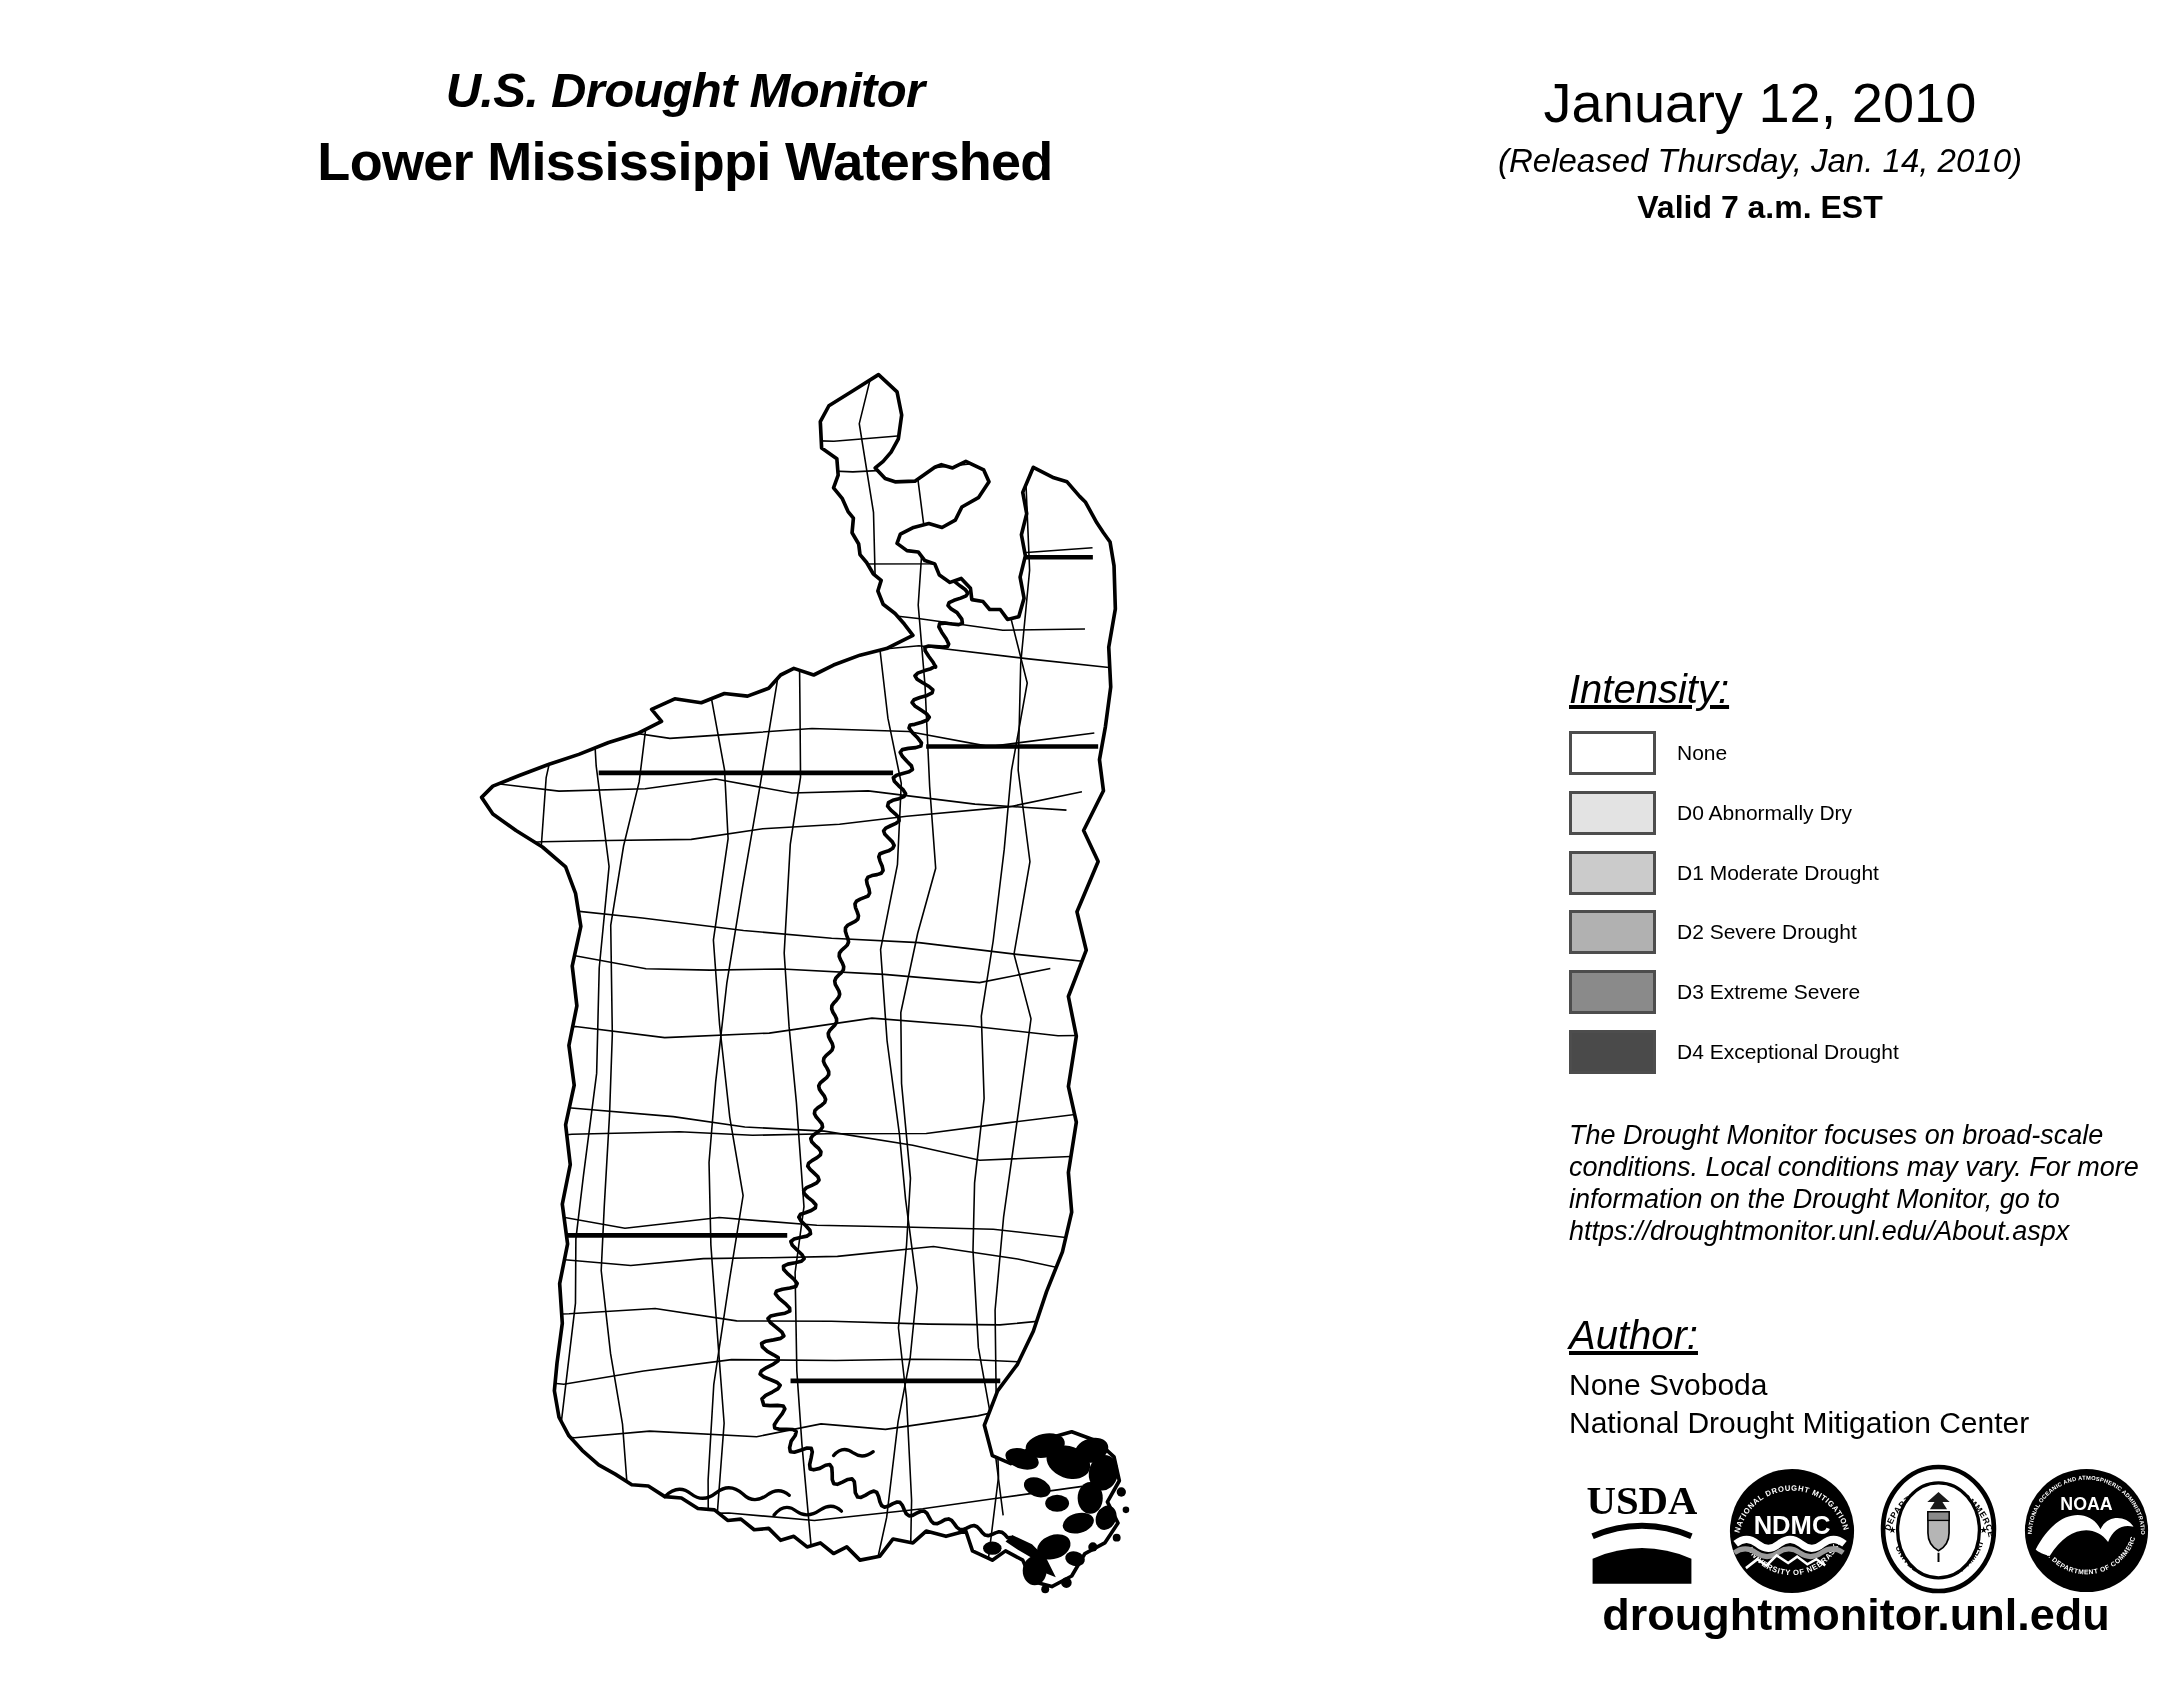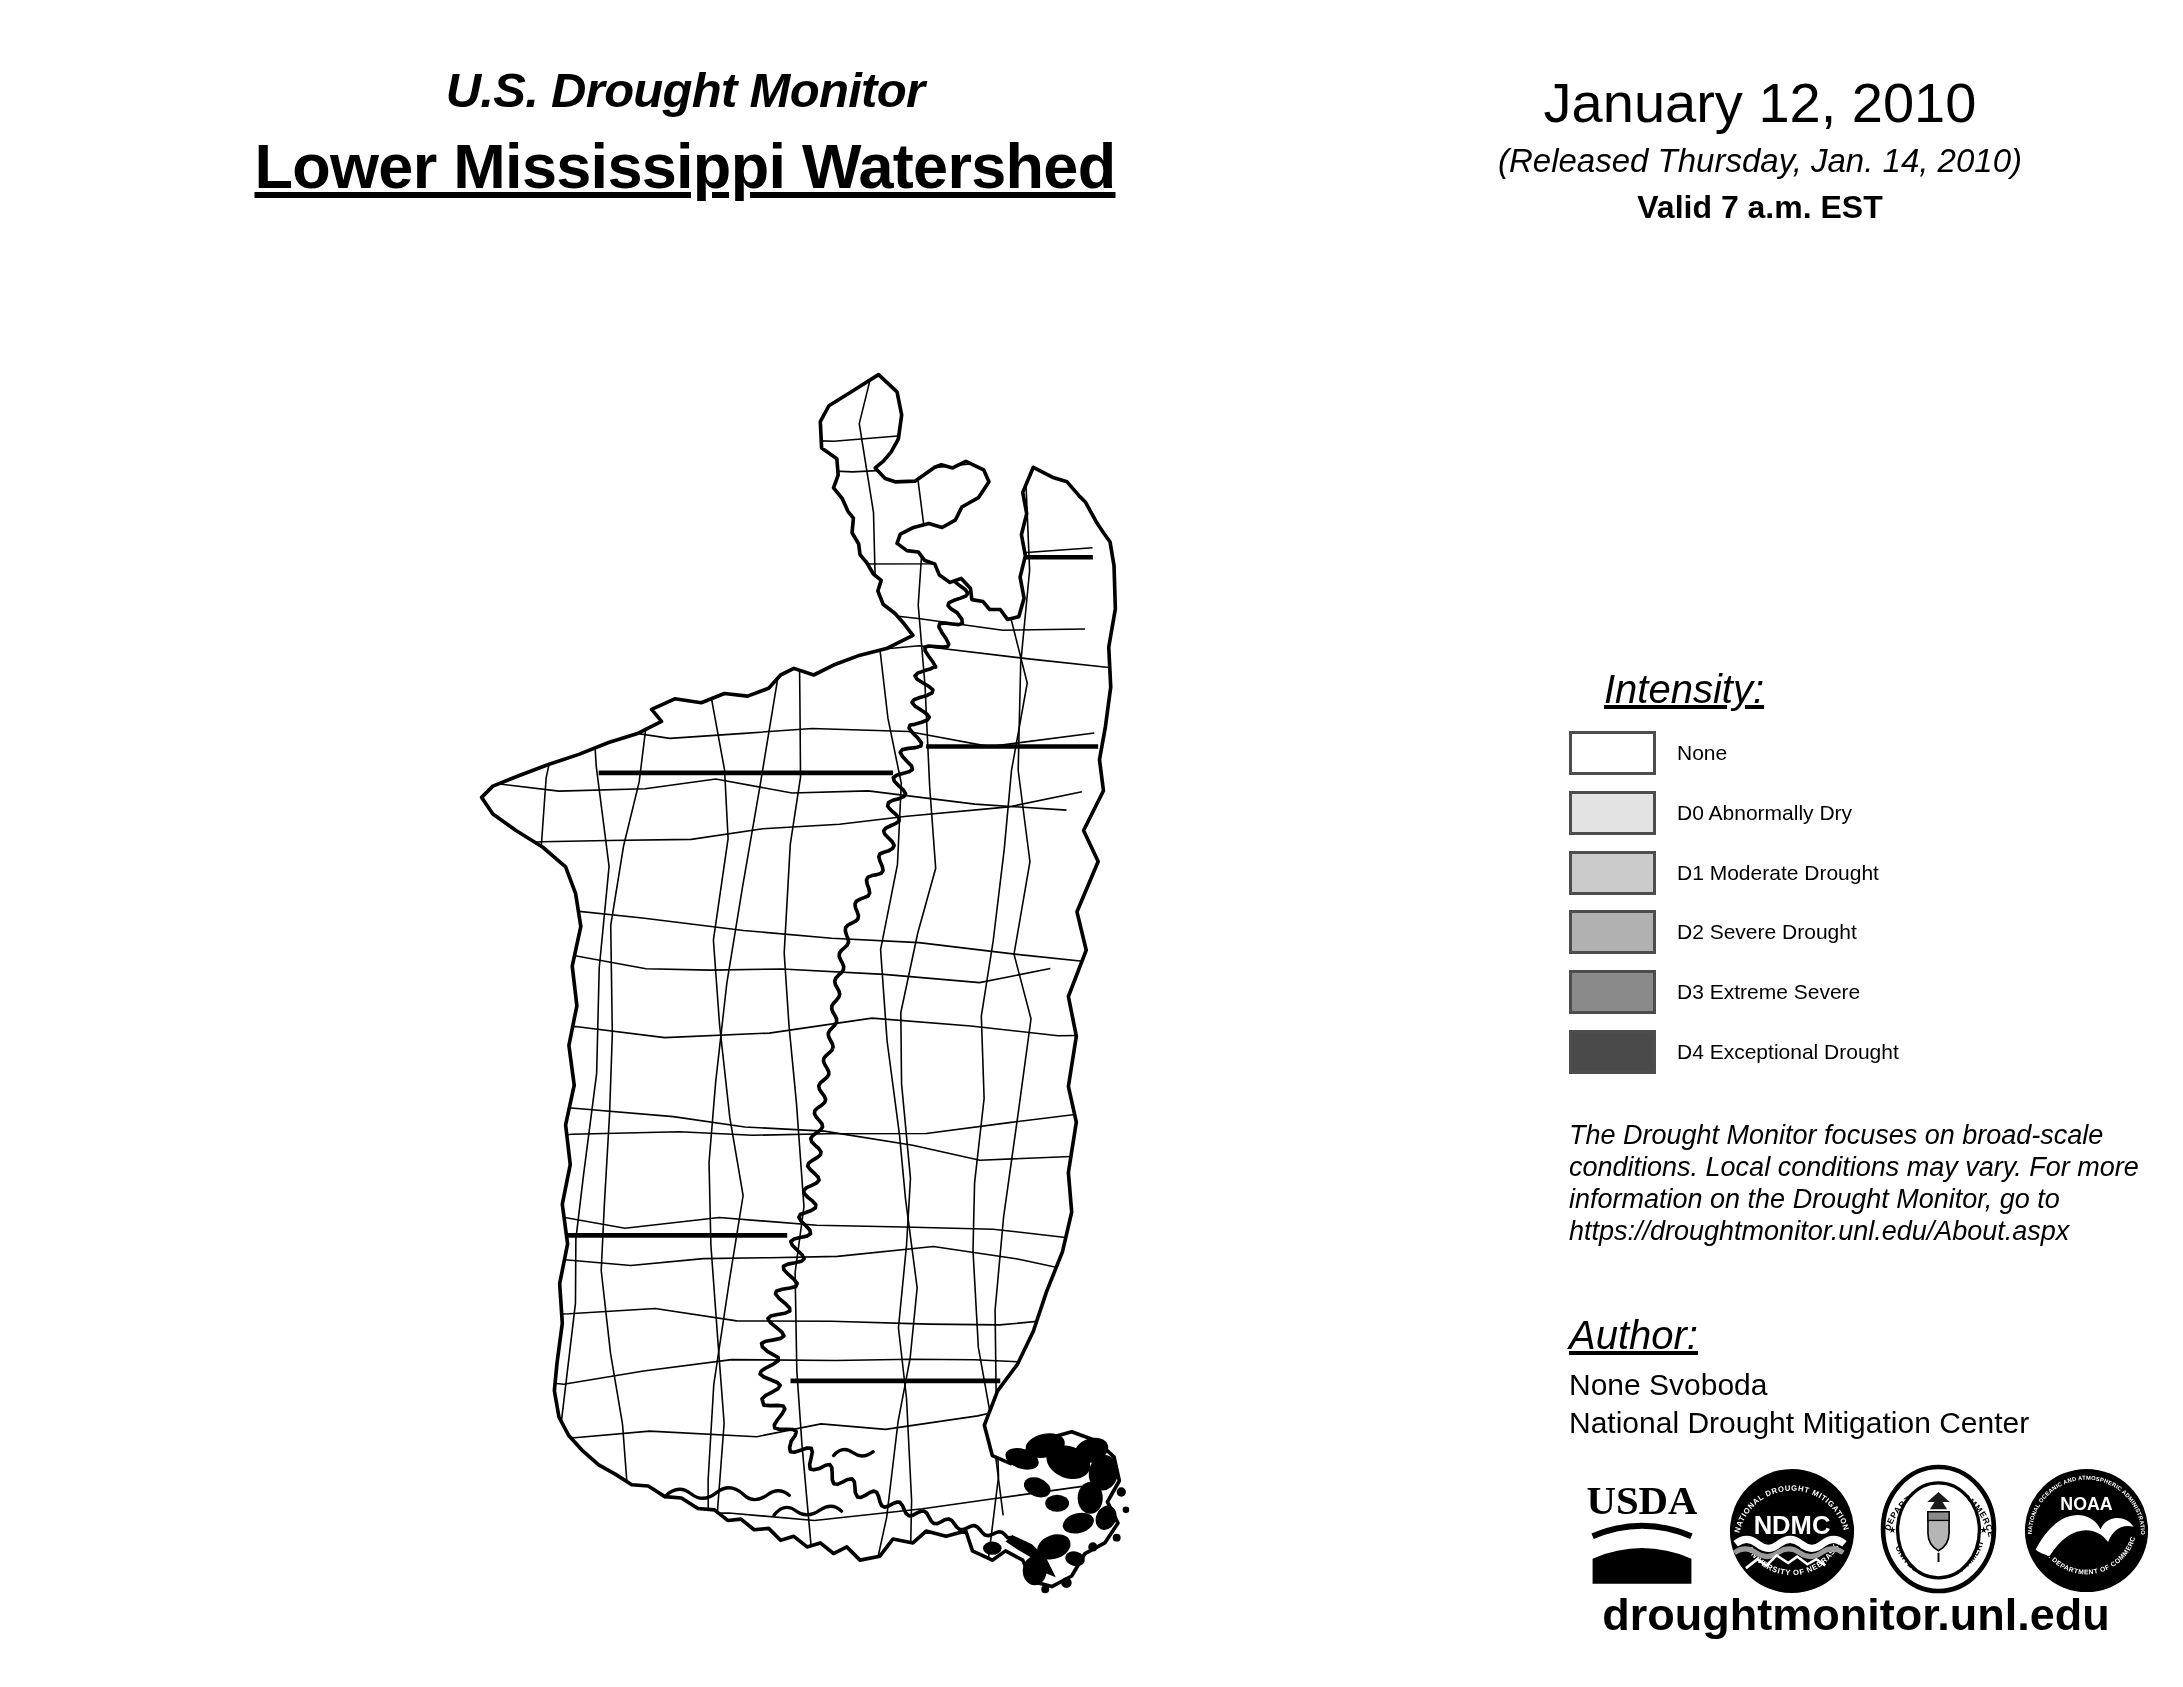--- a/index.html
+++ b/index.html
@@ -1,26 +1,26 @@
 <!DOCTYPE html>
 <html style="font-size:10.6px"><head>
 <meta charset="utf-8">
 <style>
   html,body{margin:0;padding:0;background:#fff;}
   .page{position:relative;width:2183px;height:1687px;background:#ffffff;
         font-family:"Liberation Sans",sans-serif;color:#000;overflow:hidden;}
   .abs{position:absolute;}
   #kicker{left:0;top:62px;width:1370px;text-align:center;font-size:49px;font-weight:bold;font-style:italic;letter-spacing:-0.7px;}
-  #main-title{left:0;top:130px;width:1370px;text-align:center;font-size:63px;font-weight:bold;letter-spacing:-0.7px;white-space:nowrap;text-decoration:underline;}
+  #main-title{left:0;top:130px;width:1370px;text-align:center;font-size:54px;font-weight:bold;letter-spacing:-0.7px;white-space:nowrap;}
   #date-main{left:1469px;top:70px;width:582px;text-align:center;font-size:56px;font-weight:normal;}
   #date-released{left:1469px;top:142px;width:582px;text-align:center;font-size:33px;font-weight:normal;font-style:italic;}
   #date-valid{left:1469px;top:189px;width:582px;text-align:center;font-size:32px;font-weight:bold;}
   #map-wrap{left:463px;top:331px;width:794px;height:1290px;}
   #legend{left:1569px;top:667px;width:595px;}
-  #legend-heading{position:absolute;left:0;top:0;font-size:40px;font-style:italic;text-decoration:underline;margin-left:35px;}
+  #legend-heading{position:absolute;left:0;top:0;font-size:40px;font-style:italic;text-decoration:underline;}
   .legend-row{position:absolute;left:0;height:44px;}
   .swatch{position:absolute;left:0;top:0;width:87px;height:44px;border:3px solid #4d4d4d;box-sizing:border-box;background:#fff;}
   .legend-label{position:absolute;left:108px;top:0;height:44px;line-height:44px;font-size:21px;white-space:nowrap;}
   #disclaimer{left:1569px;top:1119px;width:609px;font-size:27px;font-style:italic;line-height:32px;white-space:pre-line;}
   #author-heading{left:1569px;top:1313px;font-size:40px;font-style:italic;text-decoration:underline;}
   #author-name{left:1569px;top:1368px;font-size:30px;}
   #author-org{left:1569px;top:1406px;font-size:30px;}
   #site-url{left:1575px;top:1589px;width:562px;text-align:center;font-size:45px;font-weight:bold;white-space:nowrap;}
   .logo{position:absolute;}
 </style>

